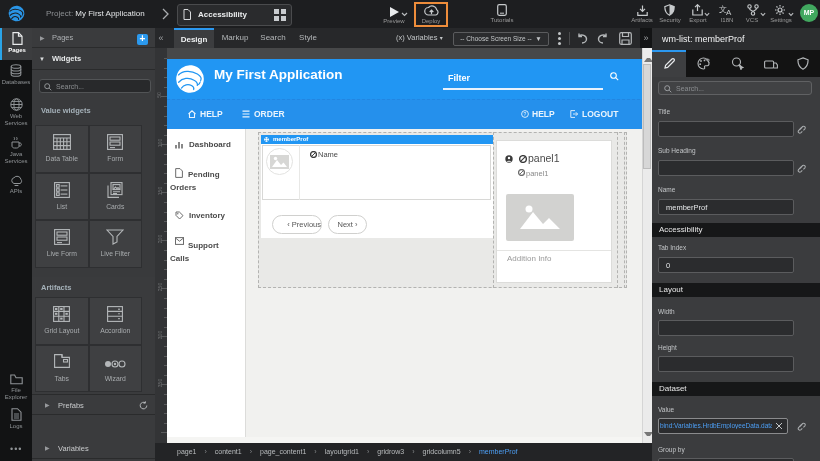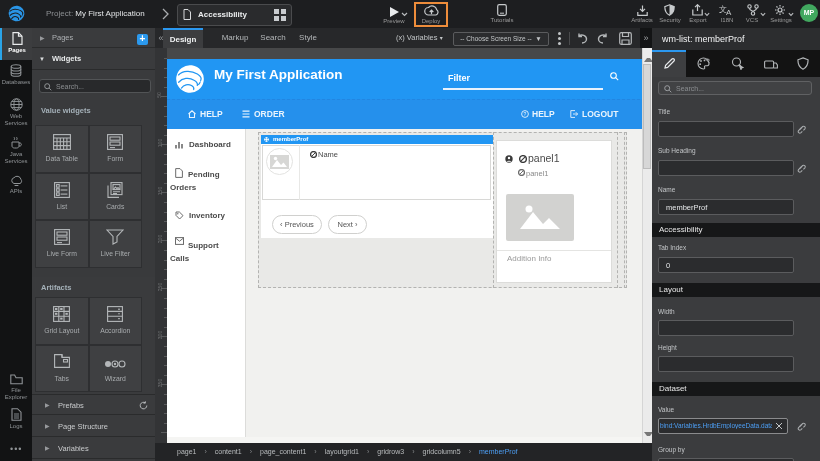--- a/index.html
+++ b/index.html
@@ -328,34 +328,30 @@
       </div>
     </div>
 
 <div class="lp-row" style="top:394px;height:21px;line-height:21px;border-top:1px solid #2a2b2c">
   <span style="position:absolute;left:13px;color:#97999c;font-size:6px;top:0">▶</span>
   <span style="position:absolute;left:26px;color:#c9cbcd">Prefabs</span>
   <svg style="position:absolute;right:7px;top:6px" width="9" height="9" viewBox="0 0 9 9">
         <path d="M7.8,4.5 A3.3,3.3 0 1 1 6.3,1.8 M6.3,0.3 V2.1 H4.5" fill="none" stroke="#b4b7b9" stroke-width="1"></path>
       </svg>
 </div>
-<div class="lp-row" style="top:416px;height:21px;line-height:21px">
-  <span style="position:absolute;left:13px;color:#97999c;font-size:6px;top:0">▶</span>
-  <span style="position:absolute;left:26px;color:#c9cbcd">Page Structure</span>
-</div>
 <div class="lp-row" style="top:438px;height:21px;line-height:21px">
   <span style="position:absolute;left:13px;color:#97999c;font-size:6px;top:0">▶</span>
   <span style="position:absolute;left:26px;color:#c9cbcd">Variables</span>
 </div>
 
 <div class="abs" style="left:160px;top:254px;width:2.5px;height:31px;background:#909294;border-radius:1px"></div>
 
 <div class="abs" id="toolbar"></div>
 <div class="abs" style="left:155px;top:28px;width:12px;height:20px;background:#27282a;color:#9da0a3;font-size:9px;line-height:20px;text-align:center">«</div>
-<div class="ttab" style="left:163px;width:40px;background:#3c3d3f;border-top:2px solid #2b98f0;color:#f0f2f3;font-weight:bold">Design</div>
+<div class="ttab" style="left:174px;width:40px;background:#3c3d3f;border-top:2px solid #2b98f0;color:#f0f2f3;font-weight:bold">Design</div>
 <div class="ttab" style="left:216px;width:38px">Markup</div>
 <div class="ttab" style="left:257px;width:32px">Search</div>
 <div class="ttab" style="left:292px;width:32px">Style</div>
 <div class="abs" style="left:396px;top:33px;font-size:7.5px;color:#c3c6c8">(x) Variables <span style="font-size:6px">▾</span></div>
 <div class="abs" style="left:453px;top:32px;width:96px;height:14px;border:1px solid #5b5c5e;border-radius:2px;background:#2b2c2e;color:#c3c6c8;font-size:6.5px;line-height:12px;text-align:center">-- Choose Screen Size -- &nbsp;▼</div>
 <div class="abs" style="left:558px;top:32px;width:3px;height:3px;background:#c3c6c8;border-radius:50%;box-shadow:0 5px 0 #c3c6c8, 0 10px 0 #c3c6c8"></div>
 <div class="abs" style="left:569px;top:32px;width:1px;height:13px;background:#4a4b4d"></div>
 <svg class="abs" style="left:576px;top:33px" width="12" height="11" viewBox="0 0 12 11">
       <path d="M3,3 A4.5,4 0 0 1 10.5,6 A4.5,4 0 0 1 6,10" fill="none" stroke="#b4b7b9" stroke-width="1.4"></path>
       <path d="M3,0.5 V3.5 H6" fill="none" stroke="#b4b7b9" stroke-width="1.4"></path>
@@ -502,21 +498,21 @@
     <rect x="4" y="7" width="19" height="14" fill="#d7d7d5"></rect>
     <path d="M6,19 L11,12 L15,17 L17.5,14.5 L21,19 Z" fill="#fff"></path>
     <circle cx="9.5" cy="10.5" r="1.7" fill="#fff"></circle>
   </svg>
   <svg class="abs" style="left:143px;top:103px" width="7" height="7" viewBox="0 0 10 10">
         <circle cx="5" cy="5" r="4.2" fill="none" stroke="#3a3a3a" stroke-width="1.8"></circle>
         <path d="M2,8 L8,2" stroke="#3a3a3a" stroke-width="1.4"></path>
       </svg>
   <div class="abs" style="left:151px;top:102px;font-size:7.5px;color:#4a4a4a">Name</div>
 
-  <div class="abs" style="left:105px;top:167px;width:50px;height:19px;background:#fff;border:1px solid #d0d0ce;border-radius:10px;font-size:7.5px;color:#555;text-align:center;line-height:17px">‹ Previous</div>
+  <div class="abs" style="left:105px;top:167px;width:50px;height:19px;background:#fff;border:1px solid #d0d0ce;border-radius:10px;font-size:7.5px;color:#555;text-align:right;line-height:17px">‹ Previous</div>
   <div class="abs" style="left:161px;top:167px;width:39px;height:19px;background:#fff;border:1px solid #d0d0ce;border-radius:10px;font-size:7.5px;color:#555;text-align:center;line-height:17px">Next ›</div>
 
   <div class="abs" style="left:329px;top:92px;width:116px;height:143px;background:#fff;border:1px solid #dcdcda"></div>
   <svg class="abs" style="left:338px;top:107px" width="8" height="8" viewBox="0 0 10 10">
         <circle cx="5" cy="5" r="4.6" fill="#3a3a3a"></circle>
         <circle cx="5" cy="3.8" r="1.5" fill="#fff"></circle>
         <path d="M1.8,8.3 A4,3 0 0 1 8.2,8.3" fill="#fff"></path>
       </svg>
   <svg class="abs" style="left:352px;top:107px" width="8" height="8" viewBox="0 0 10 10">
         <circle cx="5" cy="5" r="4.2" fill="none" stroke="#3a3a3a" stroke-width="1.8"></circle>

